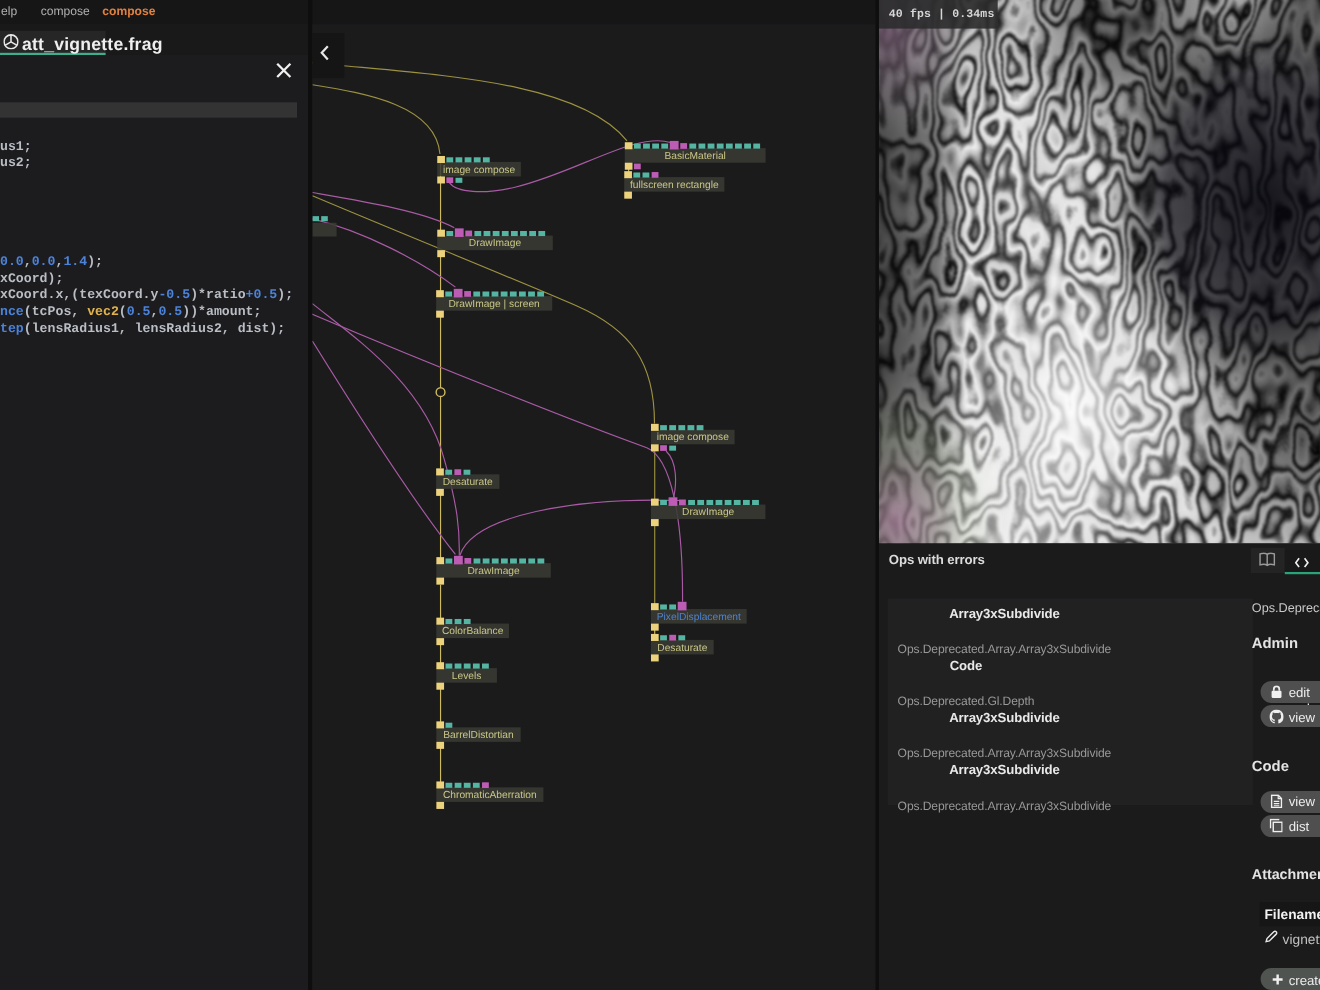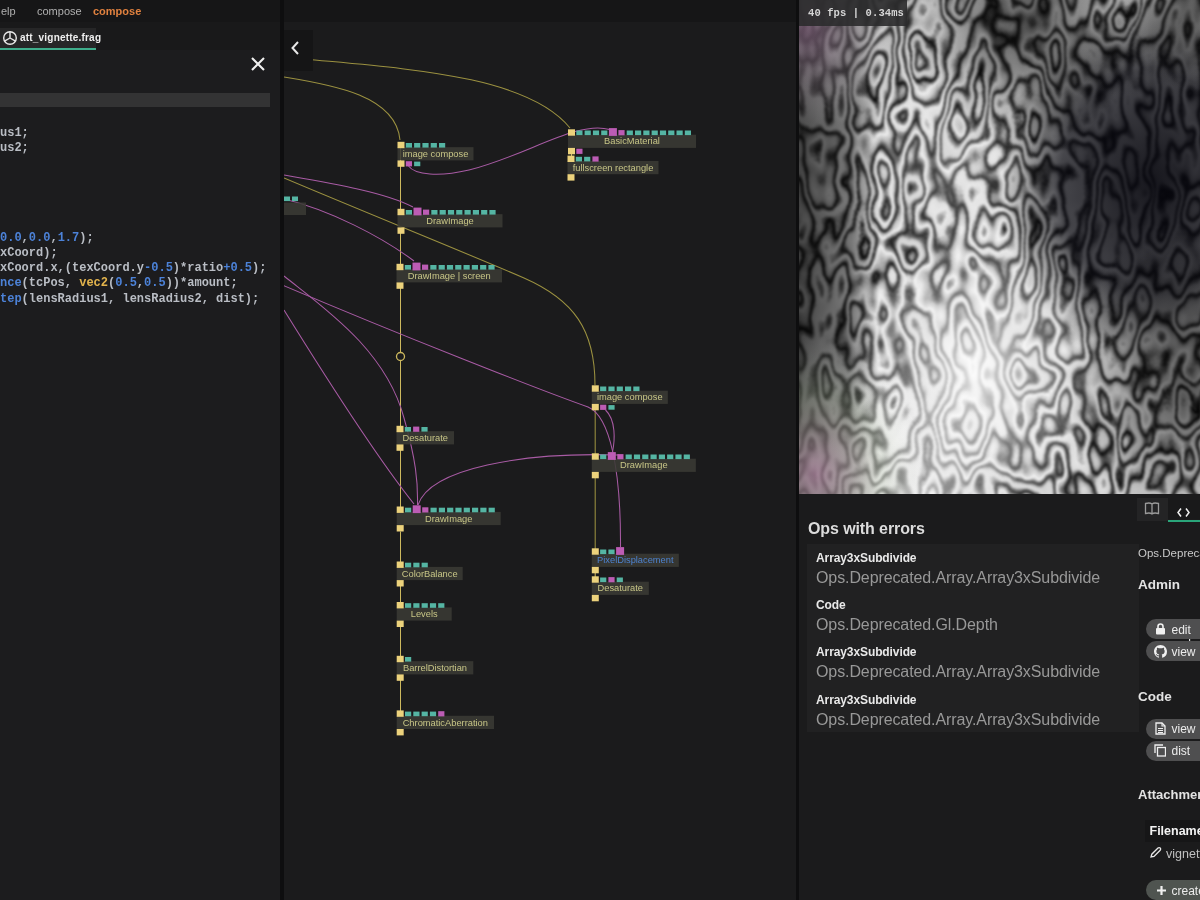--- a/index.html
+++ b/index.html
@@ -5,42 +5,42 @@
     font-family:"Liberation Sans",sans-serif;}
   .abs{position:absolute;}
   #stage{position:relative;width:1172px;height:900px;}
   
   #menubar{left:0;top:0;width:799px;height:22px;background:#161617;}
   #menubar span{position:absolute;top:5px;font-size:11px;color:#b0b0b0;}
   
   #editor{left:0;top:22px;width:280px;height:878px;background:#1c1c1e;}
   #tabbar{left:0;top:0;width:280px;height:28px;background:#19191a;}
   #tab{left:0;top:6px;width:96px;height:20px;background:#262627;border-bottom:2px solid #3fae8c;}
-  #tab .tname{position:absolute;left:20px;top:4px;font-size:10px;font-weight:bold;color:#efefef;letter-spacing:0.2px;}
+  #tab .tname{position:absolute;left:20px;top:4px;font-size:16px;font-weight:bold;color:#efefef;letter-spacing:0.2px;}
   #graybar{left:0;top:71px;width:270px;height:14px;background:#333334;}
   #code{left:0;top:103.5px;width:280px;font-family:"Liberation Mono",monospace;
     font-size:12px;font-weight:bold;line-height:15.1px;color:#b9bdc4;white-space:pre;}
   #code .b{color:#4c82d8;} #code .y{color:#e2b34c;}
   
   #gutter{left:280px;top:0;width:4px;height:900px;background:#0e0e0f;}
   
   #nodes{left:284px;top:22px;width:512px;height:878px;background:#1b1b1c;}
   #collapse{left:284px;top:30px;width:29px;height:41px;background:#151516;z-index:5;}
   
   #viewport{left:799px;top:0;width:401px;height:494px;background:#888;overflow:hidden;}
   #fpsbox{left:799px;top:0;width:108px;height:26px;background:rgba(43,43,44,0.9);}
   #fpsbox span{position:absolute;left:9px;top:7px;font-family:"Liberation Mono",monospace;
     font-size:10.5px;font-weight:bold;color:#d6d6d6;white-space:nowrap;letter-spacing:0.1px;}
   
   #rpanel{left:796px;top:494px;width:404px;height:406px;background:#1b1b1c;}
-  #opshead{position:absolute;left:12px;top:26px;font-size:16px;font-weight:bold;color:#dcdcdc;letter-spacing:-0.1px;}
+  #opshead{position:absolute;left:12px;top:8px;font-size:12px;font-weight:bold;color:#dcdcdc;letter-spacing:-0.1px;}
   #oplist{position:absolute;left:11px;top:50px;width:332px;height:188px;background:#212122;}
-  .opitem{position:absolute;left:9px;}
+  .opitem{position:absolute;left:9px;text-align:center;}
   .opitem .t{font-size:12px;font-weight:bold;color:#e9e9e9;letter-spacing:-0.1px;}
-  .opitem .s{font-size:16px;color:#989898;margin-top:4px;letter-spacing:-0.1px;}
+  .opitem .s{font-size:11px;color:#989898;margin-top:20px;letter-spacing:-0.1px;}
   
   .sbtab{position:absolute;}
   .pill{position:absolute;left:349.5px;width:70px;height:20px;border-radius:10px;background:#4f4f50;
     color:#ececec;font-size:12px;}
   .pill .lbl{position:absolute;left:26px;top:3.5px;}
   .shead{position:absolute;left:342px;color:#e3e3e3;font-size:13.5px;font-weight:bold;}
   .stext{position:absolute;left:342px;color:#c9c9c9;font-size:11.5px;}
 </style></head>
 <body>
 <div id="stage">
@@ -63,21 +63,21 @@
         <path d="M4,4 L16,16 M16,4 L4,16" stroke="#f0f0f0" stroke-width="2.1"></path>
       </svg>
       <div class="abs" id="graybar"></div>
       <div class="abs" id="code">us1;
 us2;
 
 
 
 
 
-<span class="b">0.0</span>,<span class="b">0.0</span>,<span class="b">1.7</span>);
+<span class="b">0.0</span>,<span class="b">0.0</span>,<span class="b">1.4</span>);
 xCoord);
 xCoord.x,(texCoord.y<span class="b">-0.5</span>)*ratio<span class="b">+0.5</span>);
 <span class="b">nce</span>(tcPos, <span class="y">vec2</span>(<span class="b">0.5</span>,<span class="b">0.5</span>))*amount;
 <span class="b">tep</span>(lensRadius1, lensRadius2, dist);</div>
     </div>
 <div class="abs" id="gutter"></div>
 <div class="abs" style="left:796px;top:0;width:3px;height:900px;background:#0e0e0f;z-index:4"></div>
 <div class="abs" id="nodes"></div>
 <div class="abs" id="collapse">
       <svg class="abs" style="left:6px;top:10px" width="10" height="16" viewBox="0 0 10 16">

